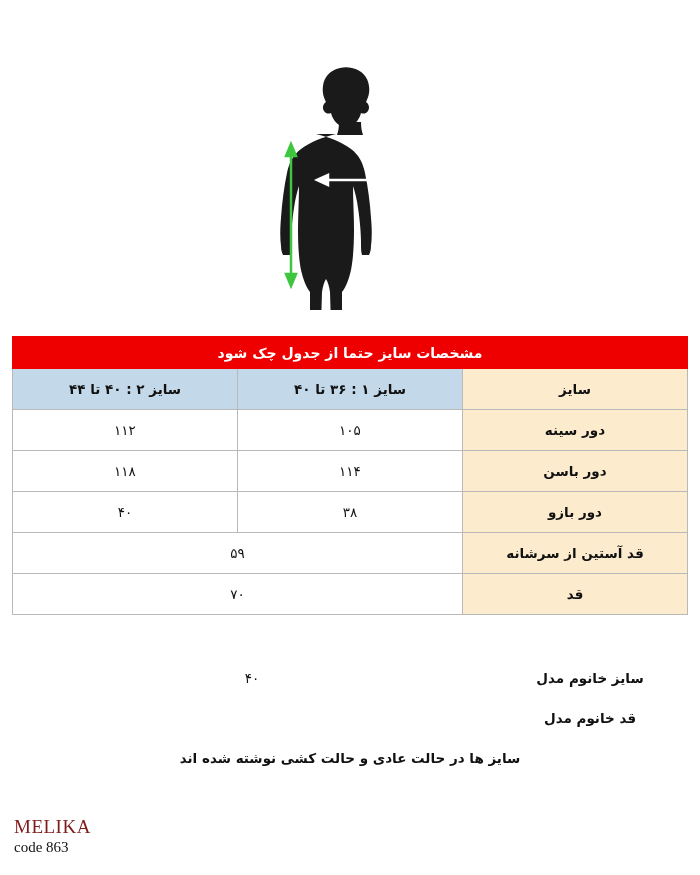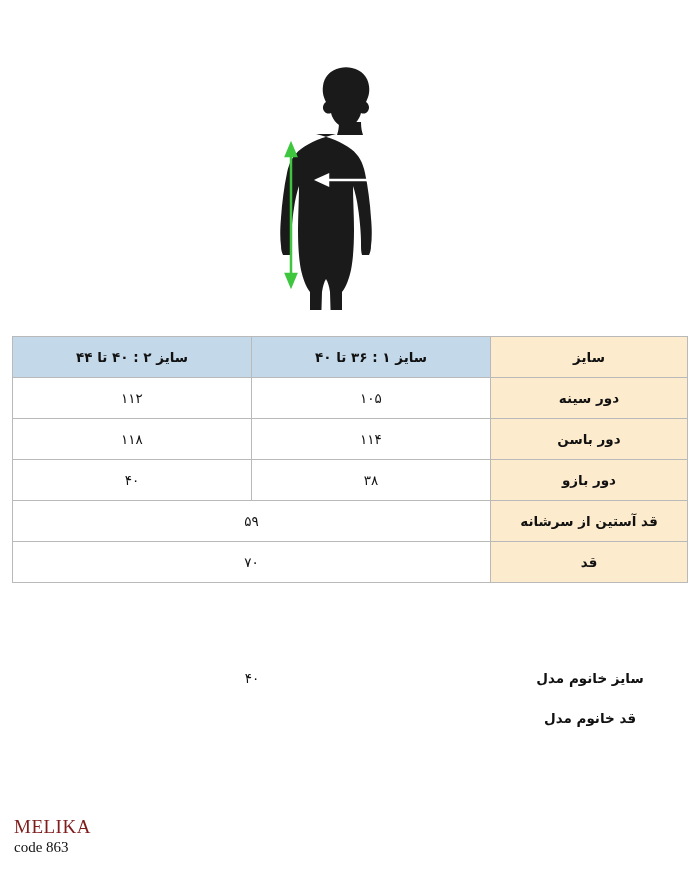--- a/index.html
+++ b/index.html
@@ -209,20 +209,23 @@
       <g stroke="#ffffff" stroke-width="2.5" fill="#ffffff">
         <line x1="323" y1="120" x2="375" y2="120"></line>
         <polygon points="317,120 328,115 328,125"></polygon>
         <polygon points="381,120 370,115 370,125"></polygon>
       </g>
     </svg>
   </div>
 
   <table class="size-table">
     <tbody>
+      <tr class="row-banner">
+        <td colspan="3">مشخصات سایز حتما از جدول چک شود</td>
+      </tr>
       <tr>
         <td class="hdr-label">سایز</td>
         <td class="hdr-size">سایز ۱ : ۳۶ تا ۴۰</td>
         <td class="hdr-size">سایز ۲ : ۴۰ تا ۴۴</td>
       </tr>
 
       <tr>
         <td class="cell-label">دور سینه</td>
         <td class="cell-val">۱۰۵</td>
         <td class="cell-val">۱۱۲</td>
@@ -251,19 +254,20 @@
   <div class="model-rows">
     <div class="model-row">
       <div class="model-label">سایز خانوم مدل</div>
       <div class="model-value">۴۰</div>
     </div>
     <div class="model-row">
       <div class="model-label">قد خانوم مدل</div>
     </div>
   </div>
 
+  <div class="note">سایز ها در حالت عادی و حالت کشی نوشته شده اند</div>
 
   <div class="brand">
     <div class="brand-name">MELIKA</div>
     <div class="brand-code">code 863</div>
   </div>
 
 </div>
 
 </body></html>

